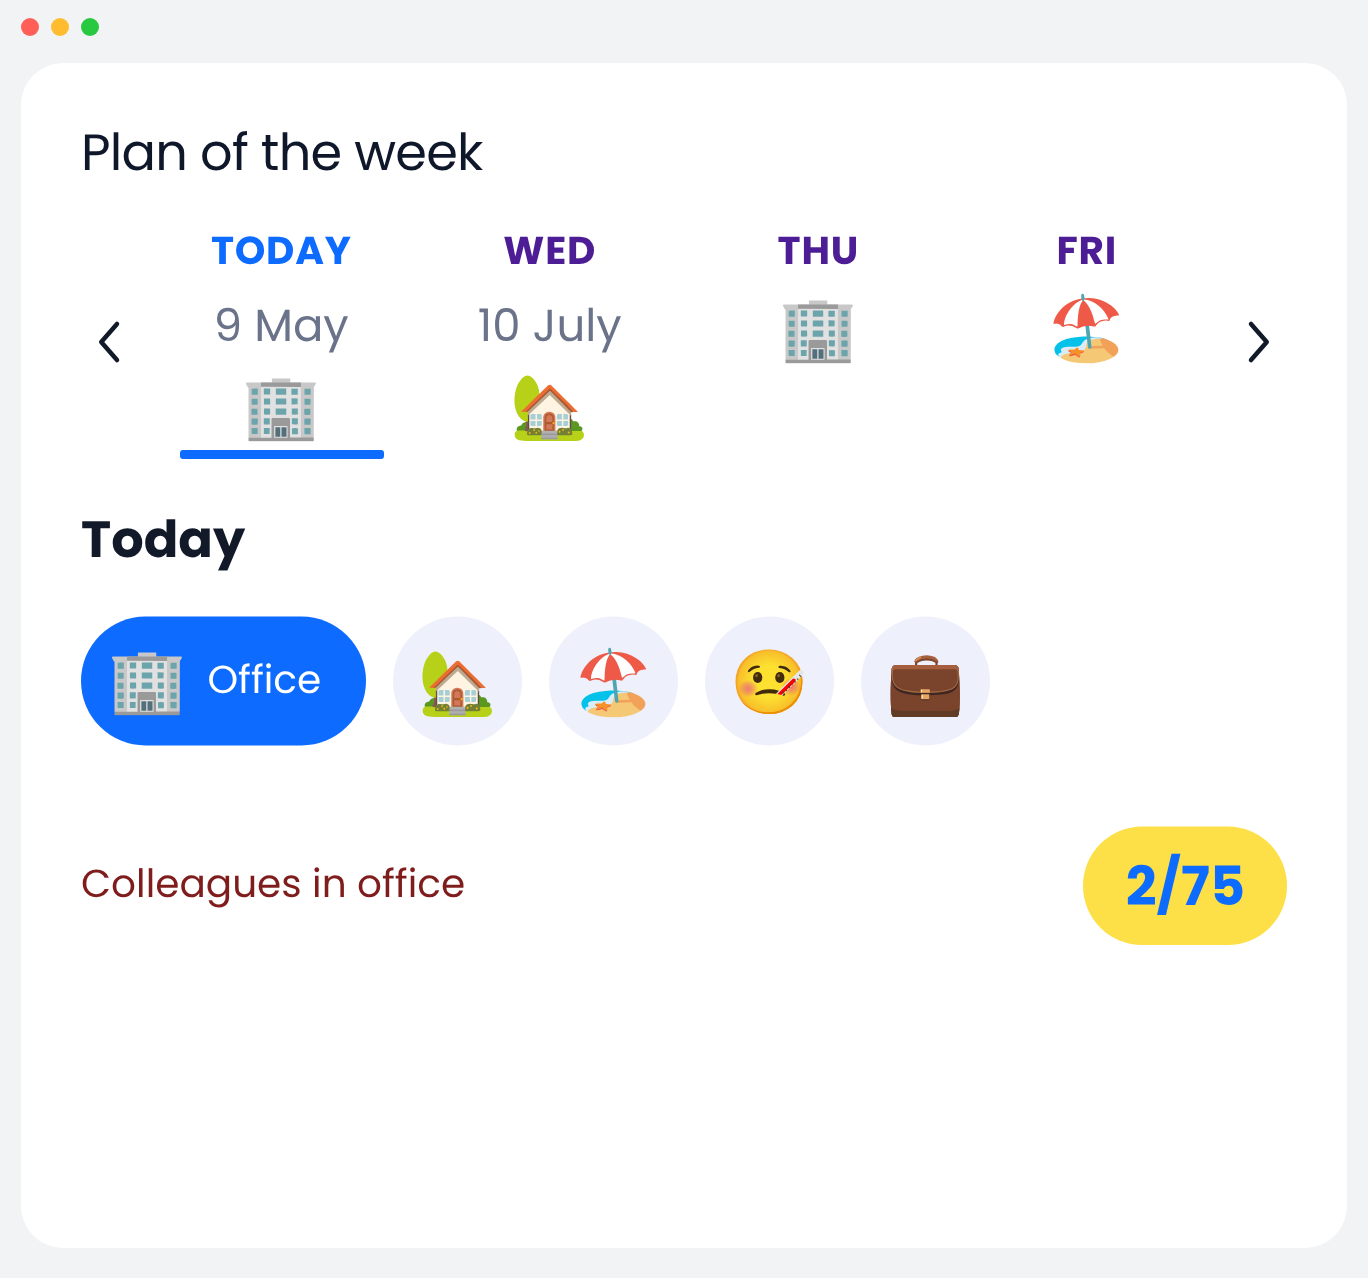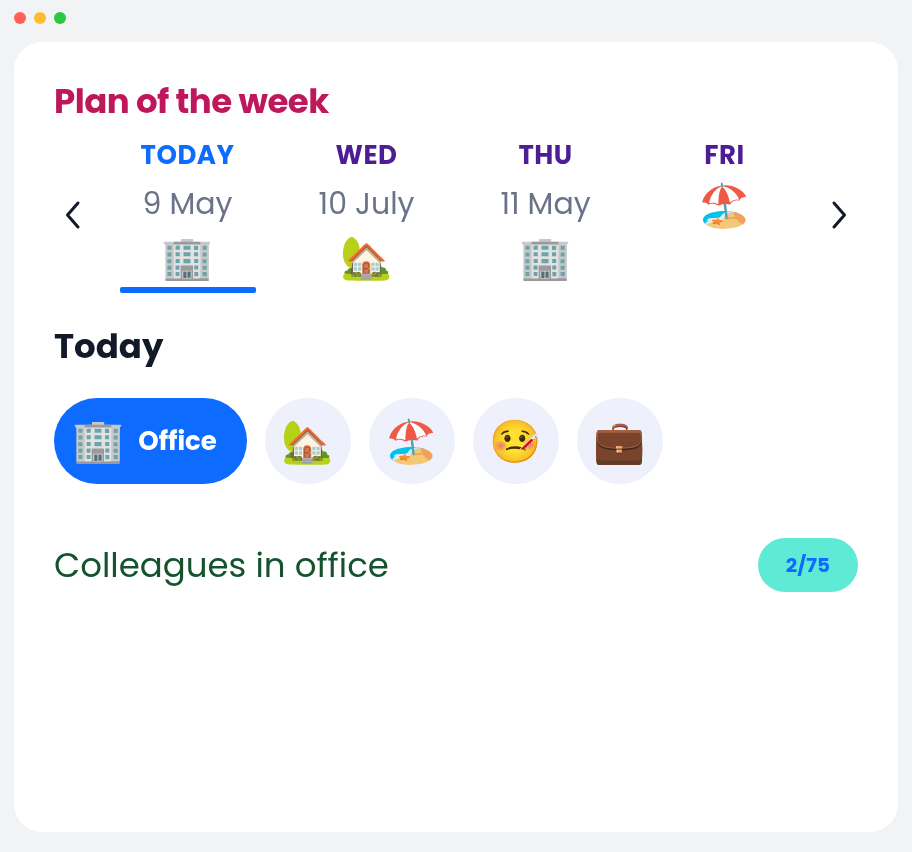--- a/index.html
+++ b/index.html
@@ -47,24 +47,24 @@
     .card {
       margin: 6px 14px 14px 14px;
       background: #ffffff;
       border-radius: 28px;
       padding: 34px 40px 40px 40px;
       min-height: 790px;
     }
 
     .page-title {
       font-size: 34px;
-      font-weight: 700;
-      color: #be185d;
+      font-weight: 400;
+      color: #0f172a;
       letter-spacing: -0.5px;
-      margin-bottom: 9px;
+      margin-bottom: 22px;
     }
 
     .week-row {
       display: flex;
       align-items: center;
       gap: 8px;
       margin-bottom: 18px;
     }
 
     .nav-arrow {
@@ -163,21 +163,21 @@
       background: #0d6bff;
     }
 
     .status-pill-icon {
       font-size: 42px;
       line-height: 1;
     }
 
     .status-pill-label {
       font-size: 26px;
-      font-weight: 700;
+      font-weight: 400;
       color: #ffffff;
     }
 
     .status-circle {
       width: 86px;
       height: 86px;
       border-radius: 50%;
       background: #eef0fb;
       display: flex;
       align-items: center;
@@ -187,29 +187,29 @@
       flex-shrink: 0;
     }
 
     .colleague-row {
       display: flex;
       justify-content: space-between;
       align-items: center;
     }
 
     .colleague-label {
-      font-size: 34px;
-      font-weight: 400;
-      color: #14532d;
+      font-size: 26px;
+      font-weight: 400;
+      color: #7f1d1d;
     }
 
     .colleague-badge {
-      background: #5eead4;
+      background: #fde047;
       color: #0d6bff;
-      font-size: 20px;
+      font-size: 36px;
       font-weight: 700;
       padding: 12px 28px;
       border-radius: 40px;
     }
   </style>
 </head>
 <body>
 
 <div class="window">
 
@@ -237,21 +237,20 @@
           <div class="day-icon">🏢</div>
           <div class="day-underline"></div>
         </div>
         <div class="day-col">
           <div class="day-label">WED</div>
           <div class="day-date">10 July</div>
           <div class="day-icon">🏡</div>
         </div>
         <div class="day-col">
           <div class="day-label">THU</div>
-          <div class="day-date">11 May</div>
           <div class="day-icon">🏢</div>
         </div>
         <div class="day-col">
           <div class="day-label">FRI</div>
           <div class="day-icon">🏖️</div>
         </div>
       </div>
 
       <div class="nav-arrow">
         <svg viewBox="0 0 12 20" fill="none">

